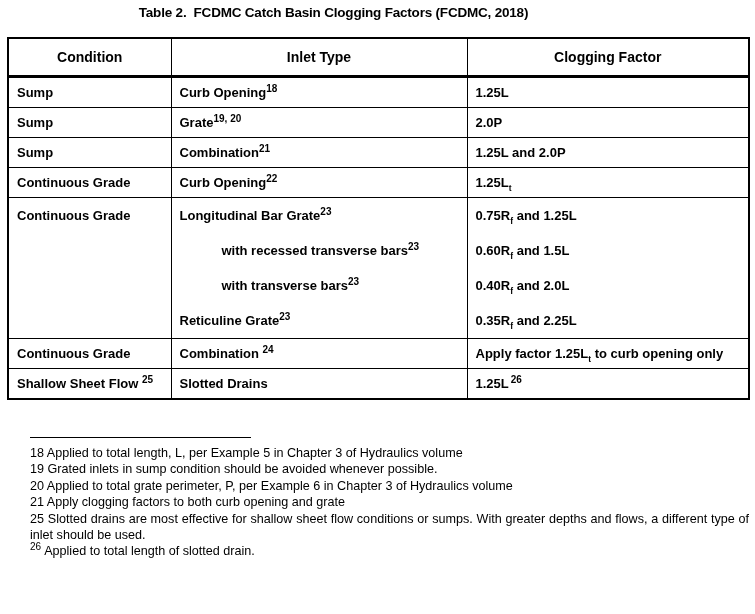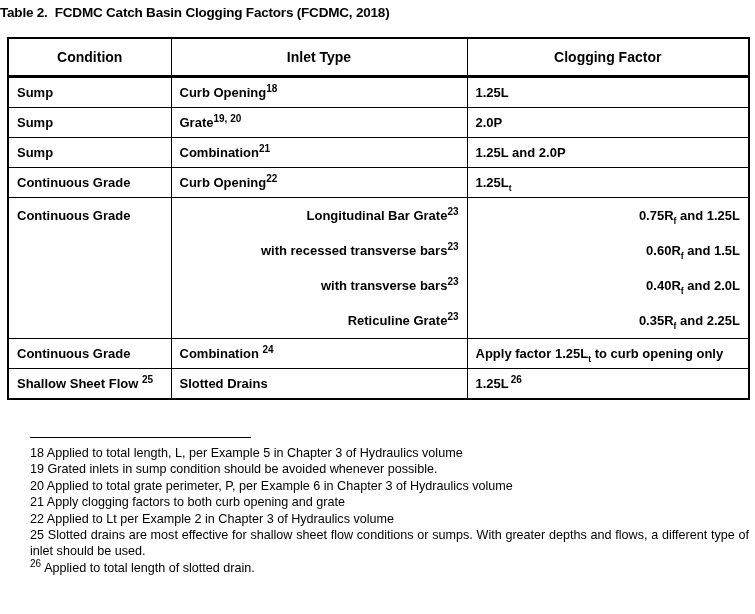--- a/index.html
+++ b/index.html
@@ -12,20 +12,21 @@
     height: 614px;
     font-family: "Liberation Sans", sans-serif;
     color: #000000;
     position: relative;
     overflow: hidden;
   }
 
   
   .table-title {
     width: 667px;
+    text-align: center;
     font-size: 13.5px;
     font-weight: bold;
     letter-spacing: -0.2px;
     padding-top: 5px;
     line-height: 16px;
     white-space: pre;
   }
 
   
   .table-wrap {
@@ -71,21 +72,20 @@
     padding-bottom: 0;
   }
   tr.group-row td.cond {
     vertical-align: top;
     padding-top: 10px;
   }
   .stack {
     display: block;
     padding: 0;
     margin: 0;
-    text-align: right;
   }
   .stack .line {
     display: block;
     height: 35px;
     line-height: 35px;
     white-space: nowrap;
   }
   .stack .line.indent {
     padding-left: 42px;
   }
@@ -217,17 +217,16 @@
   </table>
 </div>
 
 <div class="footnotes">
   <div class="fn-rule"></div>
   <div class="fn-list">
     <span class="fn">18 Applied to total length, L, per Example 5 in Chapter 3 of Hydraulics volume</span>
     <span class="fn">19 Grated inlets in sump condition should be avoided whenever possible.</span>
     <span class="fn">20 Applied to total grate perimeter, P, per Example 6 in Chapter 3 of Hydraulics volume</span>
     <span class="fn">21 Apply clogging factors to both curb opening and grate</span>
-    <span class="fn">22 Applied to Lt per Example 2 in Chapter 3 of Hydraulics volume</span>
     <span class="fn wrap">25 Slotted drains are most effective for shallow sheet flow conditions or sumps.  With greater depths and flows, a different type of inlet should be used.</span>
     <span class="fn sup-lead"><sup>26</sup><span>Applied to total length of slotted drain.</span></span>
   </div>
 </div>
 
 </body></html>

